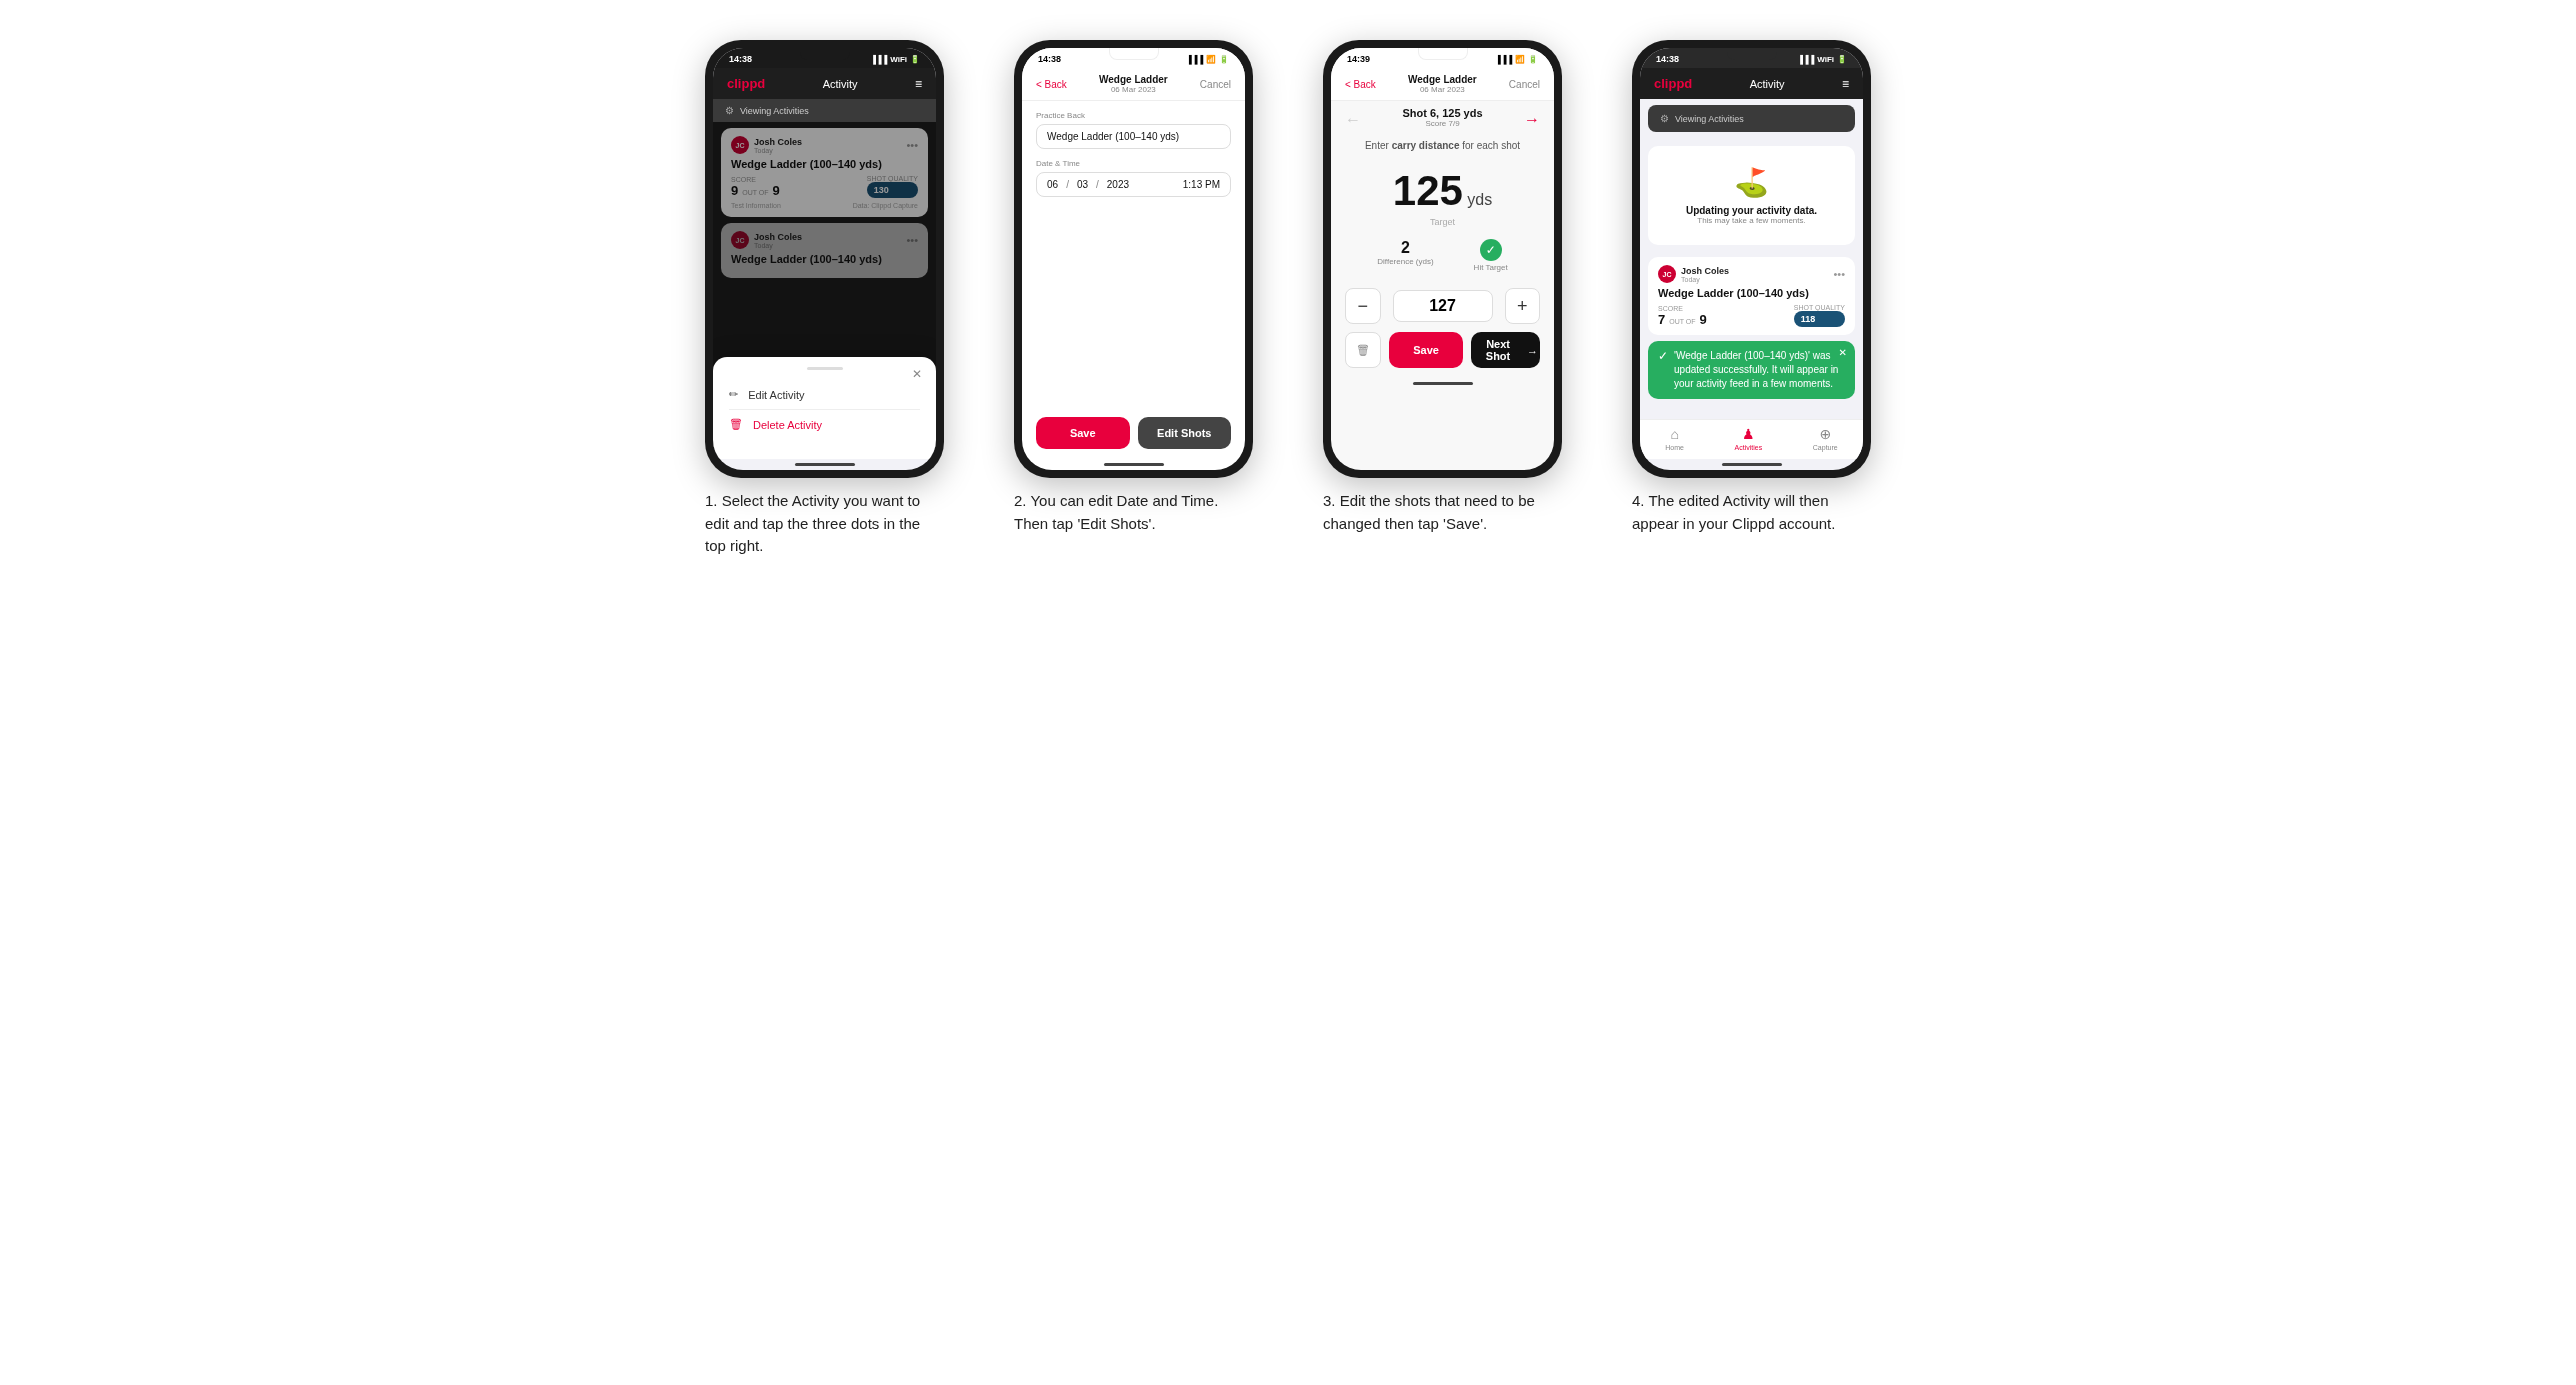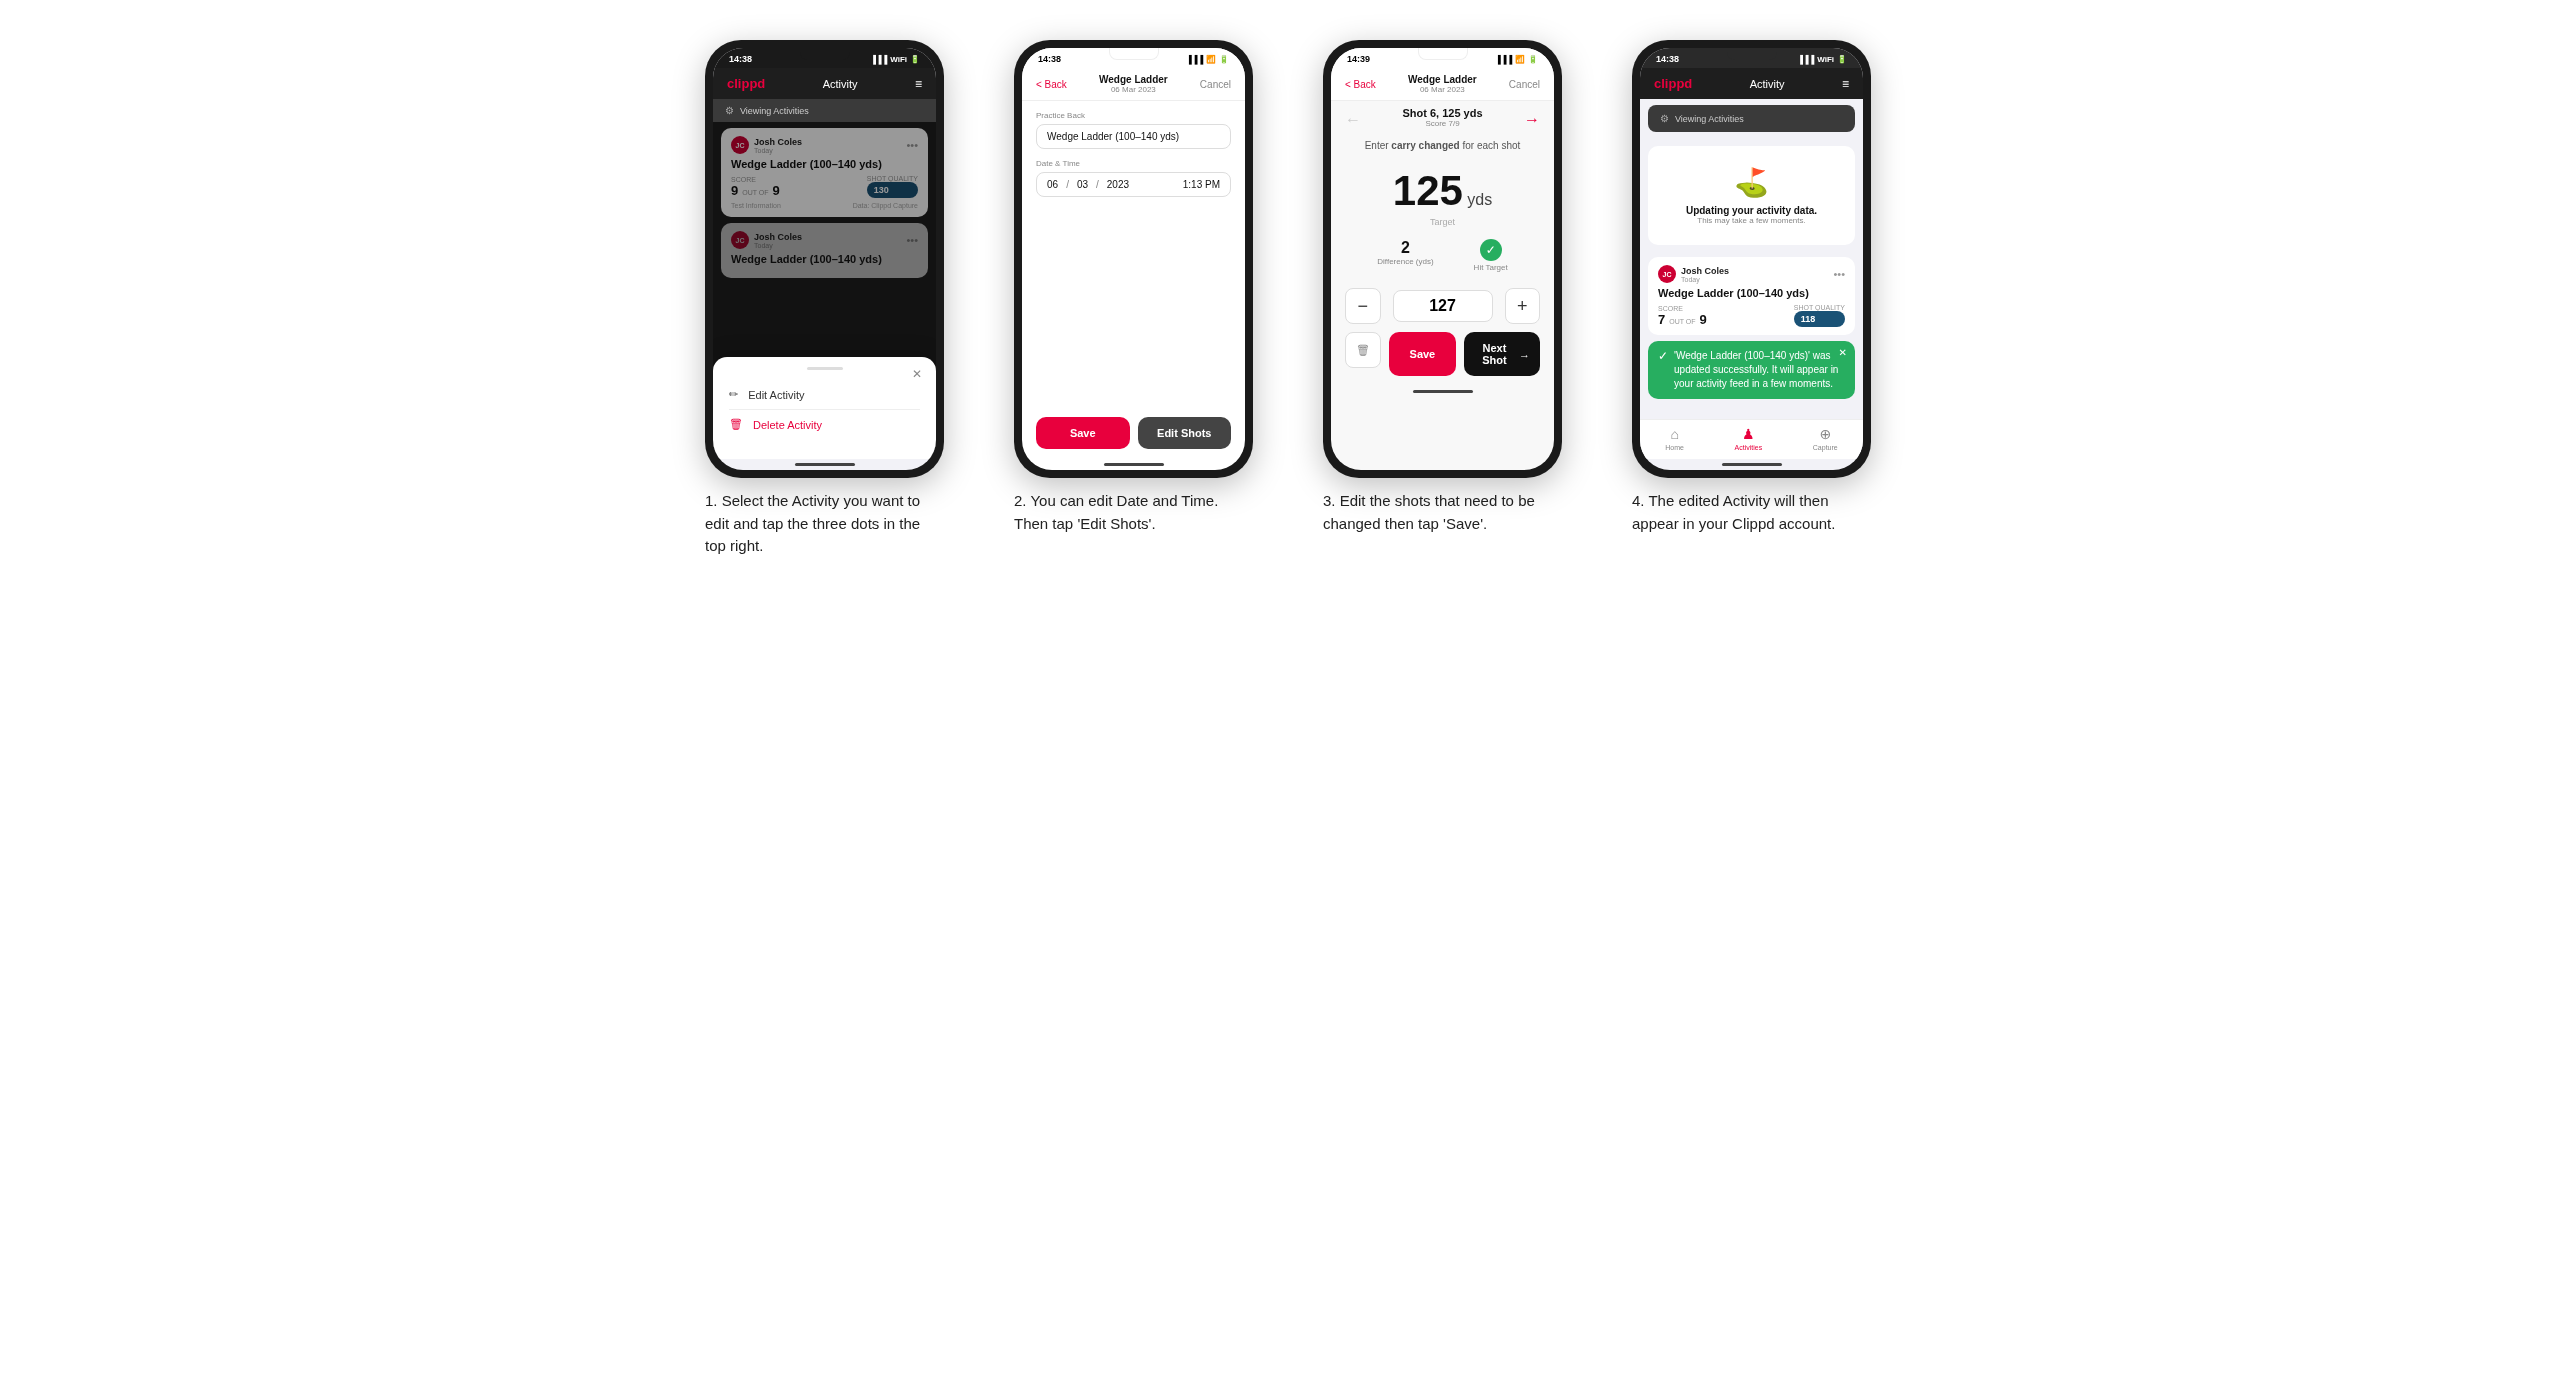--- a/index.html
+++ b/index.html
@@ -532,21 +532,21 @@
       font-size: 11px;
       font-weight: 700;
       cursor: pointer;
     }
     .btn-next-shot {
       flex: 1.2;
       background: #111;
       color: white;
       border: none;
       border-radius: 10px;
-      padding: 10px;
+      padding: 2px;
       font-size: 11px;
       font-weight: 700;
       cursor: pointer;
       display: flex;
       align-items: center;
       justify-content: center;
       gap: 4px;
     }
 
     
@@ -861,21 +861,21 @@
         <div class="shot-nav">
           <span class="shot-arrow disabled">←</span>
           <div class="shot-center">
             <div class="shot-title">Shot 6, 125 yds</div>
             <div class="shot-score">Score 7/9</div>
           </div>
           <span class="shot-arrow" style="color:#e8003d;">→</span>
         </div>
 
         <div class="carry-instruction">
-          Enter <strong>carry changed</strong> for each shot
+          Enter <strong>carry distance</strong> for each shot
         </div>
 
         <div class="distance-display">
           <span class="distance-num">125</span>
           <span class="distance-unit">yds</span>
           <div class="target-label">Target</div>
         </div>
 
         <div class="shot-stats-row">
           <div class="shot-stat">

